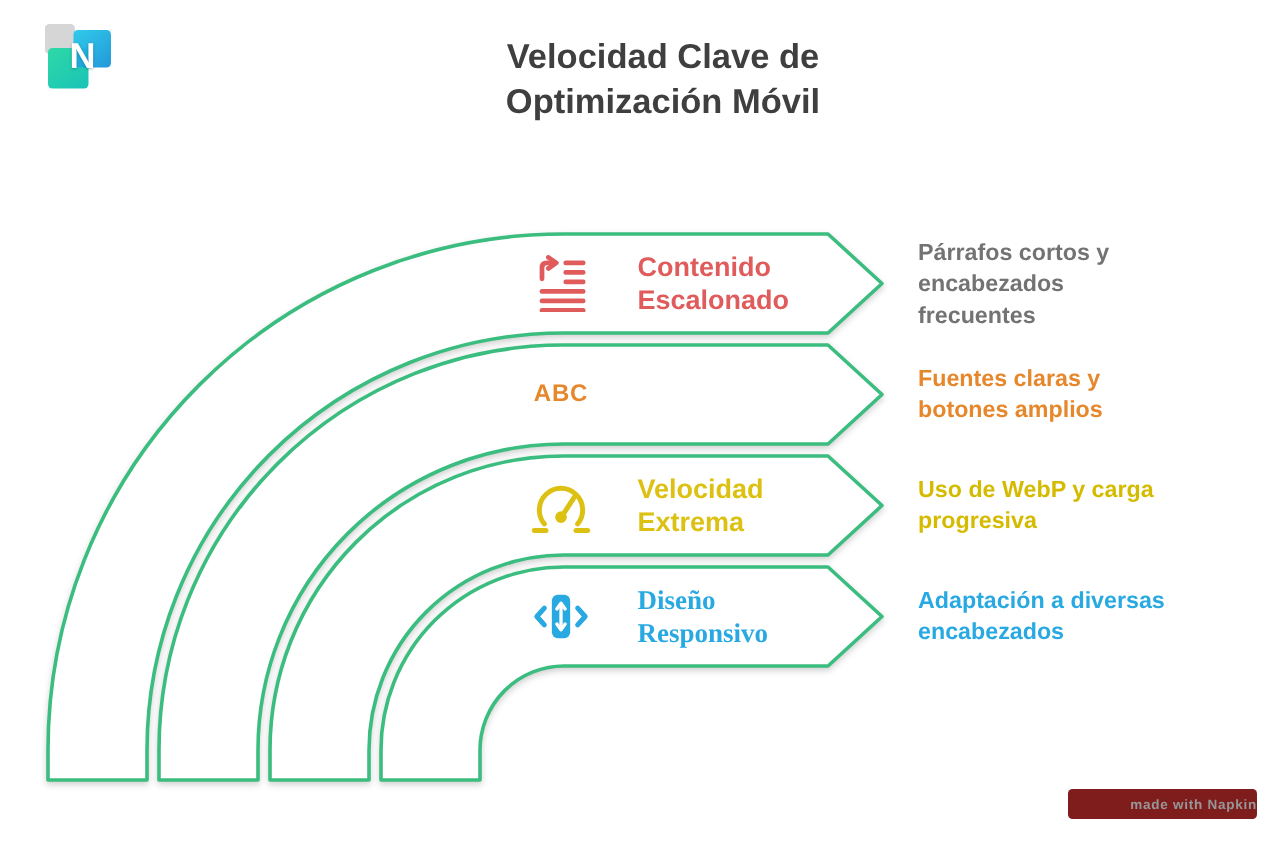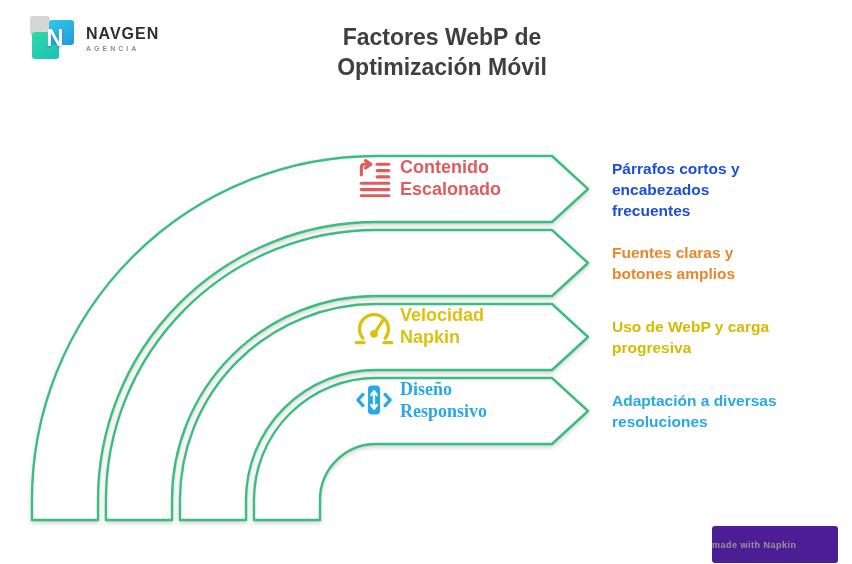--- a/index.html
+++ b/index.html
@@ -21,52 +21,48 @@
   
   .title { position:absolute; left:262px; top:22px; width:360px; text-align:center;
            font-size:23px; line-height:30px; font-weight:700; color:#3f3f3f; white-space:pre-line; }
 
   
   .arcs { position:absolute; left:0; top:0; }
   .band { fill:#ffffff; stroke:var(--arc,#3bbd7f); stroke-width:2.4; stroke-linejoin:round;
           filter:drop-shadow(0 2px 2px rgba(0,0,0,.18)); }
 
   
-  .row { position:absolute; left:352px; width:244px; height:66px; display:flex; align-items:flex-start; gap:4px; }
+  .row { position:absolute; left:352px; width:244px; height:66px; display:flex; align-items:center; gap:29px; }
   .row-icon { width:44px; height:44px; display:flex; align-items:center; justify-content:center; flex:none; }
   .icon-abc { font-size:16px; font-weight:800; letter-spacing:.5px; }
   .row-label { font-size:18px; line-height:22px; font-weight:700; white-space:pre-line; }
 
   .desc { position:absolute; left:612px; width:220px; height:66px; display:flex; align-items:center; }
   .desc span { font-size:15.5px; line-height:21px; font-weight:700; white-space:pre-line; }
 
   
-  .watermark { position:absolute; left:712px; top:526px; width:126px; height:37px; background:#4c1d95;
-               border-radius:3px; display:flex; align-items:center; justify-content:flex-start; cursor:pointer; }
+  .watermark { position:absolute; left:712px; top:526px; width:126px; height:20px; background:#7f1d1d;
+               border-radius:3px; display:flex; align-items:center; justify-content:flex-end; cursor:pointer; }
   .watermark span { font-size:9px; font-weight:700; color:#979797; letter-spacing:.5px; filter:blur(.4px); }
 </style>
 </head>
 <body>
 
 <div class="page">
 
   <div class="logo">
     <div class="logo-mark">
       <div class="logo-sq sq-gray"></div>
       <div class="logo-sq sq-teal"></div>
       <div class="logo-sq sq-cyan"></div>
       <div class="logo-n">N</div>
     </div>
-    <div class="logo-text">
-      <span class="brand">NAVGEN</span>
-      <span class="tagline">AGENCIA</span>
-    </div>
   </div>
 
-  <div class="title">Factores WebP de
+  <div class="title">Velocidad Clave de
 Optimización Móvil</div>
 
   <svg class="arcs" width="852" height="564" viewBox="0 0 852 564">
     <path class="band" d="M32 520 L32 500 A344 344 0 0 1 376 156 L552 156 L588 189 L552 222 L376 222 A278 278 0 0 0 98 500 L98 520 Z"></path>
     <path class="band" d="M106 520 L106 500 A270 270 0 0 1 376 230 L552 230 L588 263 L552 296 L376 296 A204 204 0 0 0 172 500 L172 520 Z"></path>
     <path class="band" d="M180 520 L180 500 A196 196 0 0 1 376 304 L552 304 L588 337 L552 370 L376 370 A130 130 0 0 0 246 500 L246 520 Z"></path>
     <path class="band" d="M254 520 L254 500 A122 122 0 0 1 376 378 L552 378 L588 411 L552 444 L376 444 A56 56 0 0 0 320 500 L320 520 Z"></path>
   </svg>
 
   <div class="row" style="top:156px">
@@ -79,44 +75,45 @@
           <path d="M21 17 H32"></path>
         <path d="M6 23 H32"></path>
           <path d="M6 29 H32"></path>
           <path d="M6 35 H32"></path>
       </svg>
     </div>
     <div class="row-label" style="color: rgb(224, 92, 92);">Contenido
 Escalonado</div>
   </div>
   <div class="desc" style="top:156px">
-    <span style="color: #1d4ed8;">Párrafos cortos y
+    <span style="color: #737373;">Párrafos cortos y
 encabezados
 frecuentes</span>
   </div>
 
   <div class="row" style="top:230px">
+    <div class="row-icon icon-abc" style="color: rgb(230, 135, 44);">ABC</div>
   </div>
   <div class="desc" style="top:230px">
     <span style="color: rgb(230, 135, 44);">Fuentes claras y
 botones amplios</span>
   </div>
 
   <div class="row" style="top:304px">
     <div class="row-icon" style="color: rgb(221, 193, 18);">
       <svg width="40" height="40" viewBox="0 0 36 36" fill="none" stroke="currentColor" stroke-width="3" stroke-linecap="round" stroke-linejoin="round">
         <path d="M8 29 A 13 13 0 1 1 28 29"></path>
         <circle cx="18" cy="25" r="2" fill="currentColor"></circle>
         <path d="M19.5 23 L26 13"></path>
         <path d="M2 33 H9"></path>
           <path d="M27 33 H34"></path>
       </svg>
     </div>
     <div class="row-label" style="color: rgb(221, 193, 18);">Velocidad
-Napkin</div>
+Extrema</div>
   </div>
   <div class="desc" style="top:304px">
     <span style="color: rgb(213, 187, 0);">Uso de WebP y carga
 progresiva</span>
   </div>
 
   <div class="row" style="top:378px">
     <div class="row-icon" style="color: rgb(41, 169, 225);">
       <svg width="40" height="40" viewBox="0 0 36 36">
         <g fill="none" stroke="currentColor" stroke-width="3" stroke-linecap="round" stroke-linejoin="round">
@@ -129,20 +126,20 @@
           <path d="M15.5 13.5 L18 10 L20.5 13.5"></path>
           <path d="M15.5 22.5 L18 26 L20.5 22.5"></path>
         </g>
       </svg>
     </div>
     <div class="row-label" style="color: rgb(41, 169, 225); font-family: Liberation Serif, serif;">Diseño
 Responsivo</div>
   </div>
   <div class="desc" style="top:378px">
     <span style="color: rgb(41, 169, 225);">Adaptación a diversas
-resoluciones</span>
+encabezados</span>
   </div>
 
   <div class="watermark">
     <span>made with Napkin</span>
   </div>
 
 </div>
 
 </body></html>

